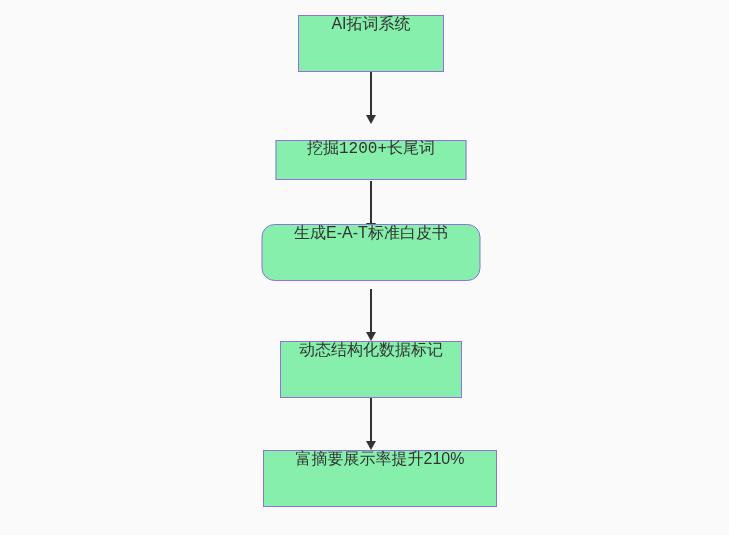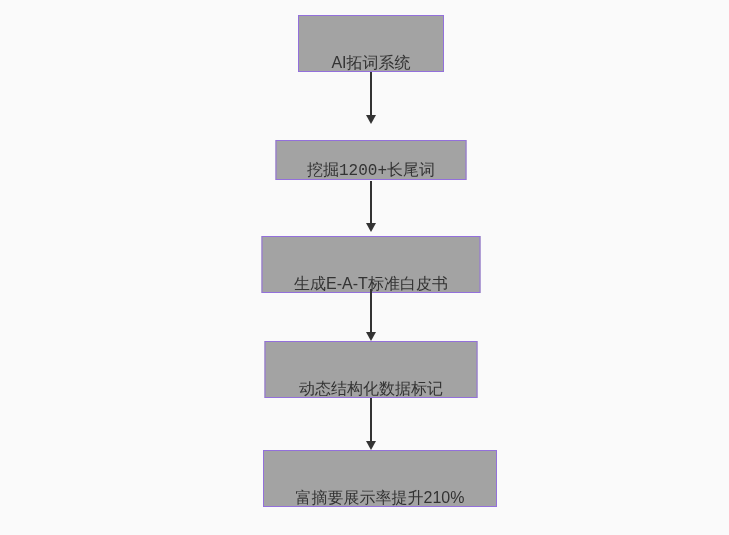--- a/index.html
+++ b/index.html
@@ -13,34 +13,34 @@
     width: 729px;
     height: 535px;
     background: #fafafa;
     overflow: hidden;
   }
   .node {
     position: absolute;
     left: 371px;
     transform: translateX(-50%);
     box-sizing: border-box;
-    background: #a3a3a3;
+    background: #86efac;
     border: 1.5px solid #9370db;
     color: #333333;
     display: flex;
-    align-items: flex-end;
+    align-items: flex-start;
     justify-content: center;
     font-size: 16px;
     line-height: 1;
     white-space: nowrap;
   }
   #node-0 { top: 15px;  width: 146px; height: 57px; }
   #node-1 { top: 140px; width: 191px; height: 40px; font-family: Liberation Mono, monospace; }
-  #node-2 { top: 236px; width: 219px; height: 57px; }
-  #node-3 { top: 341px; width: 213px; height: 57px; }
+  #node-2 { top: 224px; width: 219px; height: 57px; border-radius: 13px; }
+  #node-3 { top: 341px; width: 182px; height: 57px; }
   #node-4 { top: 450px; width: 234px; height: 57px; margin-left: 9px; }
 
   .arrow {
     position: absolute;
     left: 371px;
     transform: translateX(-50%);
     display: flex;
     flex-direction: column;
     align-items: center;
   }

